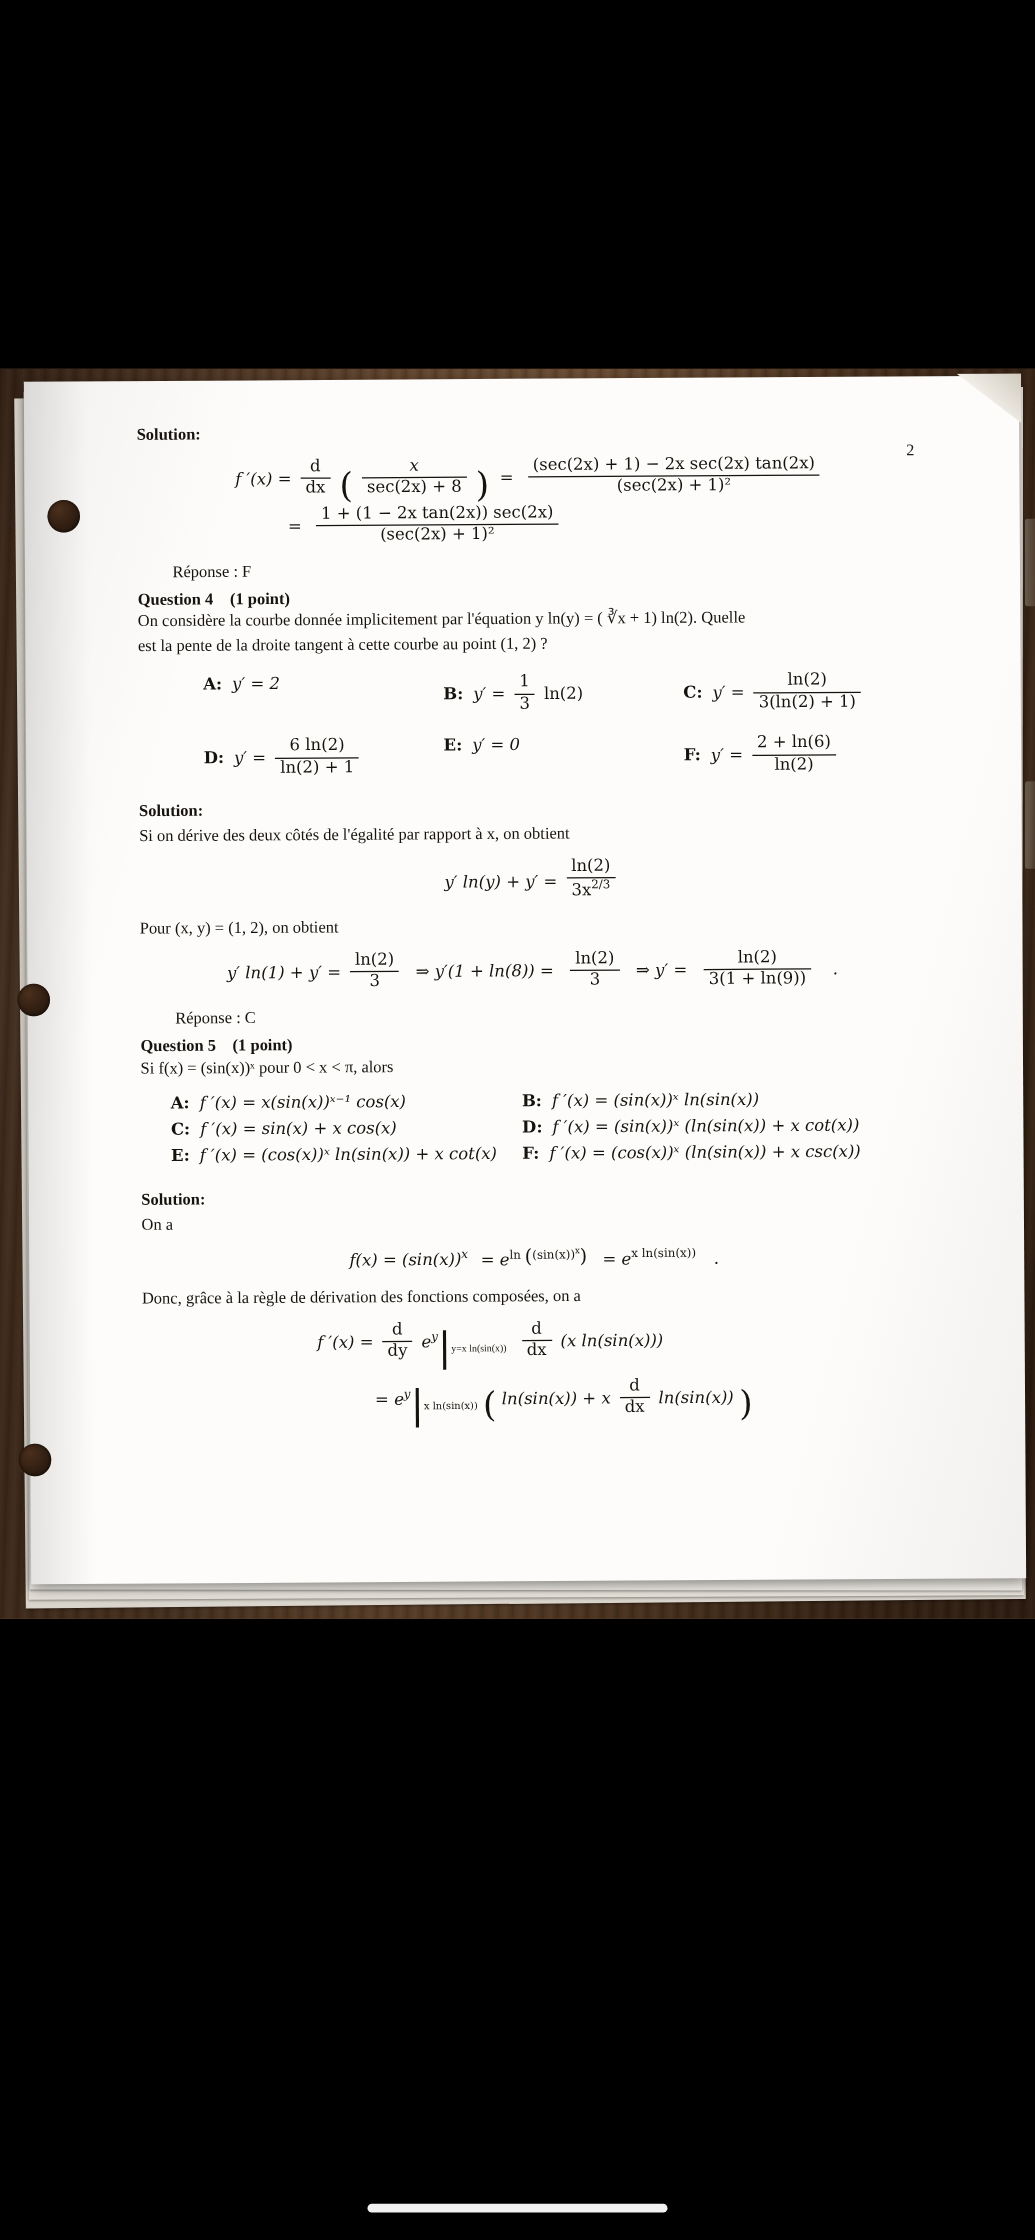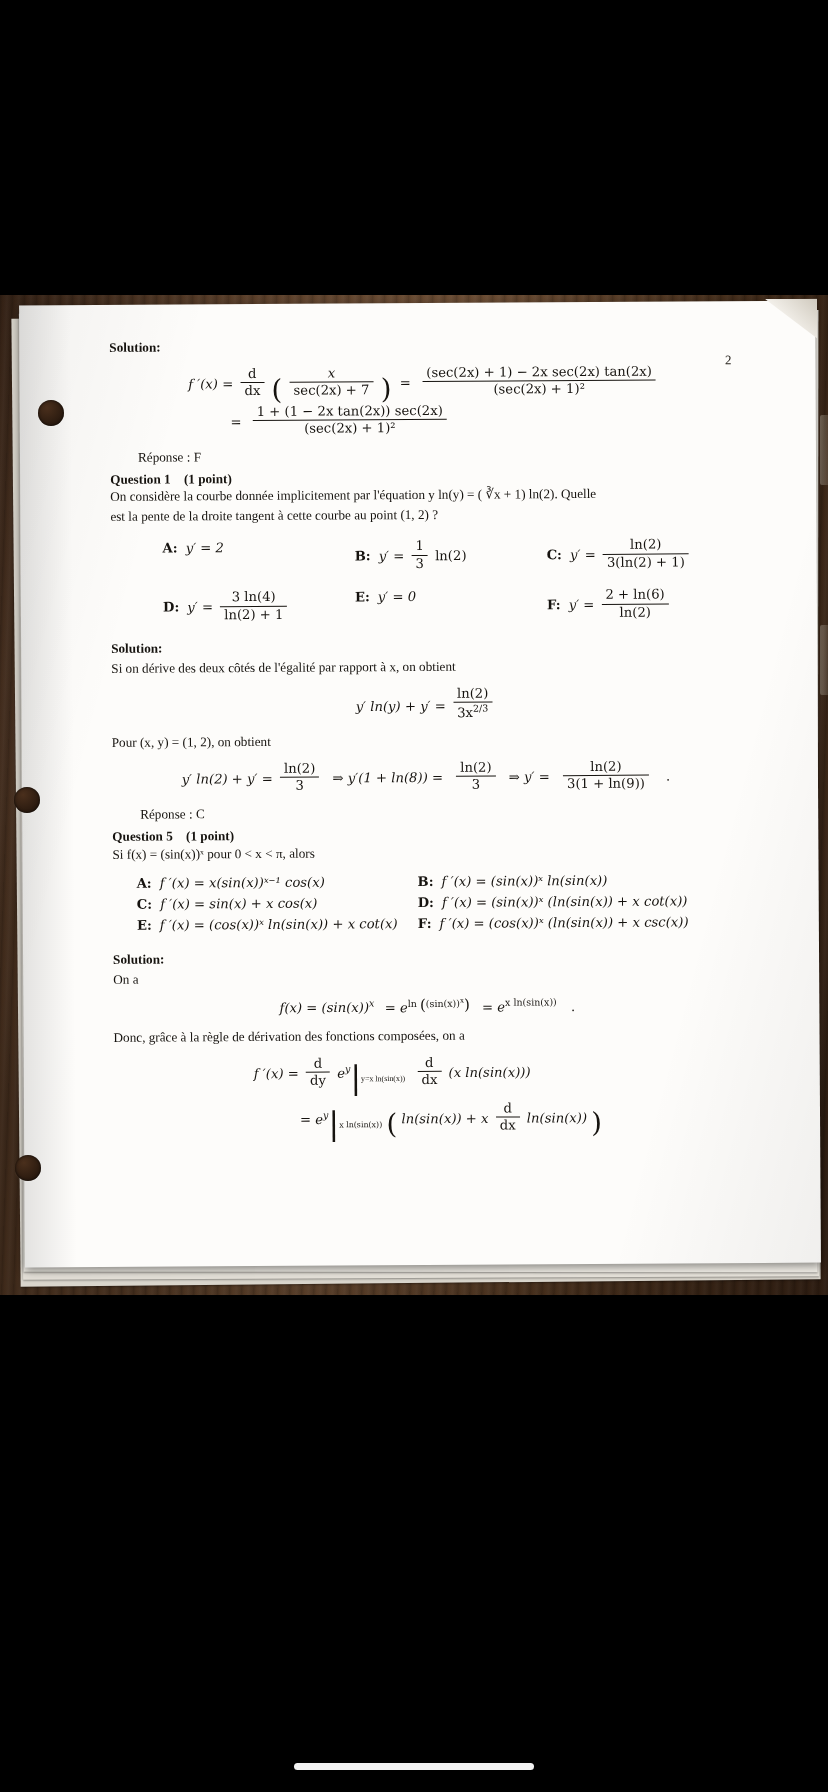--- a/index.html
+++ b/index.html
@@ -222,21 +222,21 @@
         <div style="display:inline-block; text-align:left;">
           <div style="white-space:nowrap;">
             <span class="mi">f ′(x) =</span>
             <span class="frac">
               <span class="num">d</span>
               <span class="den">dx</span>
             </span>
             <span class="paren-big">(</span>
             <span class="frac">
               <span class="num mi">x</span>
-              <span class="den">sec(2x) + 7</span>
+              <span class="den">sec(2x) + 8</span>
             </span>
             <span class="paren-big">)</span>
             <span>&nbsp;=&nbsp;</span>
             <span class="frac">
               <span class="num">(sec(2x) + 1) − 2x sec(2x) tan(2x)</span>
               <span class="den">(sec(2x) + 1)²</span>
             </span>
           </div>
           <div style="white-space:nowrap; margin-top:4px; padding-left:42px;">
             <span>=&nbsp;</span>
@@ -244,42 +244,42 @@
               <span class="num">1 + (1 − 2x tan(2x)) sec(2x)</span>
               <span class="den">(sec(2x) + 1)²</span>
             </span>
           </div>
         </div>
       </div>
 
       <div class="reponse">Réponse : F</div>
 
       <div class="qhead">
-        <span class="qn">Question 1</span>
+        <span class="qn">Question 4</span>
         <span class="pts" style="margin-left:10px;">(1 point)</span>
       </div>
       <div class="para">On considère la courbe donnée implicitement par l'équation y ln(y) = ( ∛x + 1) ln(2). Quelle</div>
       <div class="para">est la pente de la droite tangent à cette courbe au point (1, 2) ?</div>
 
       <div class="opts3">
         <div class="opt math">
           <span class="lbl">A:</span><span class="mi">y′ = 2</span>
         </div>
         <div class="opt math">
           <span class="lbl">B:</span><span class="mi">y′ =</span>
           <span class="frac"><span class="num">1</span><span class="den">3</span></span>
           <span>ln(2)</span>
         </div>
         <div class="opt math">
           <span class="lbl">C:</span><span class="mi">y′ =</span>
           <span class="frac"><span class="num">ln(2)</span><span class="den">3(ln(2) + 1)</span></span>
         </div>
         <div class="opt math">
           <span class="lbl">D:</span><span class="mi">y′ =</span>
-          <span class="frac"><span class="num">3 ln(4)</span><span class="den">ln(2) + 1</span></span>
+          <span class="frac"><span class="num">6 ln(2)</span><span class="den">ln(2) + 1</span></span>
         </div>
         <div class="opt math">
           <span class="lbl">E:</span><span class="mi">y′ = 0</span>
         </div>
         <div class="opt math">
           <span class="lbl">F:</span><span class="mi">y′ =</span>
           <span class="frac"><span class="num">2 + ln(6)</span><span class="den">ln(2)</span></span>
         </div>
       </div>
 
@@ -291,21 +291,21 @@
         <span class="mi">y′ ln(y) + y′ =</span>
         <span class="frac">
           <span class="num">ln(2)</span>
           <span class="den"><span>3x</span><span class="sup">2/3</span></span>
         </span>
       </div>
 
       <div class="para">Pour (x, y) = (1, 2), on obtient</div>
 
       <div class="blk math">
-        <span class="mi">y′ ln(2) + y′ =</span>
+        <span class="mi">y′ ln(1) + y′ =</span>
         <span class="frac"><span class="num">ln(2)</span><span class="den">3</span></span>
         <span class="mi" style="margin:0 6px;">⇒ y′(1 + ln(8)) =</span>
         <span class="frac"><span class="num">ln(2)</span><span class="den">3</span></span>
         <span class="mi" style="margin:0 6px;">⇒ y′ =</span>
         <span class="frac"><span class="num">ln(2)</span><span class="den">3(1 + ln(9))</span></span>
         <span style="margin-left:10px;">.</span>
       </div>
 
       <div class="reponse">Réponse : C</div>
 

